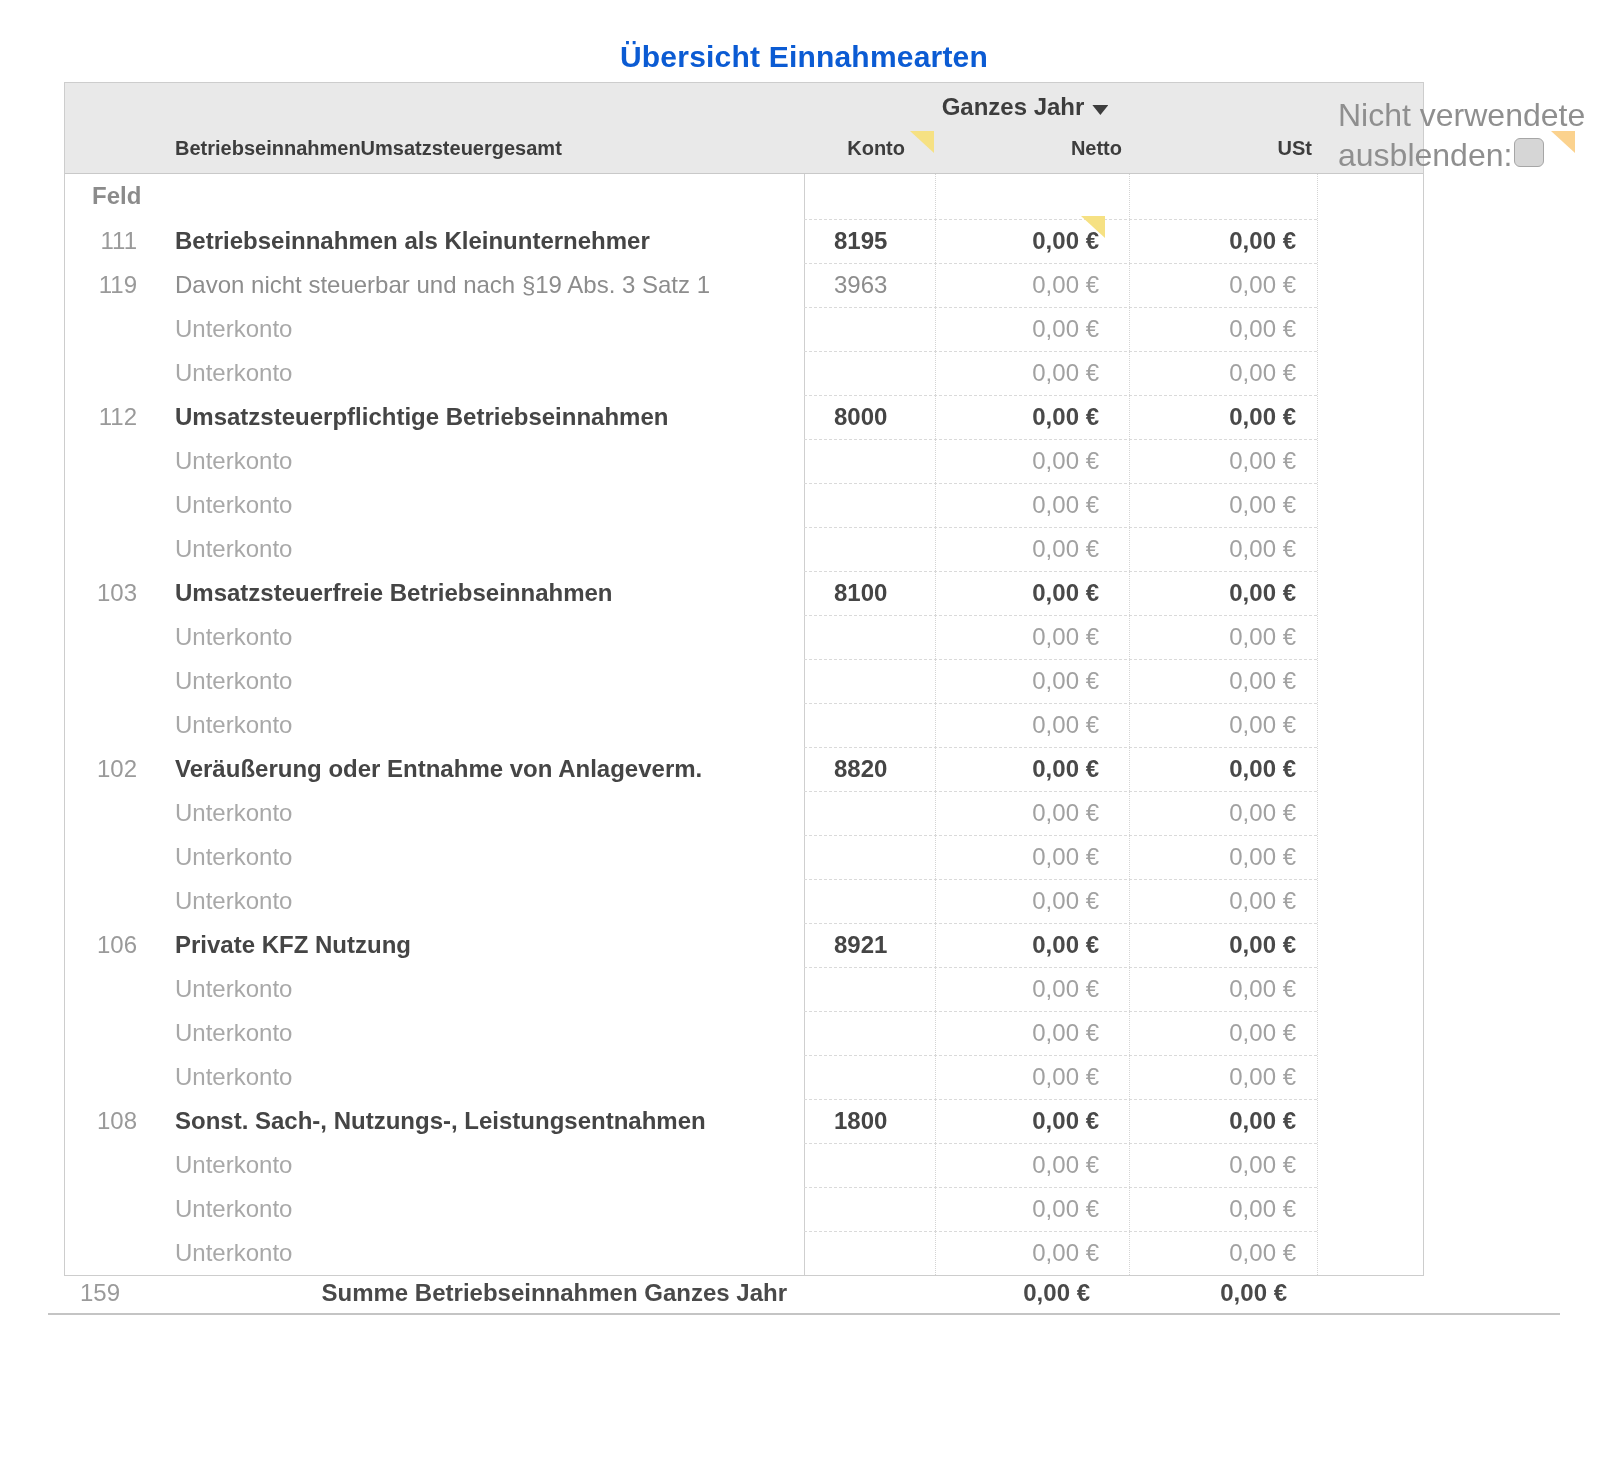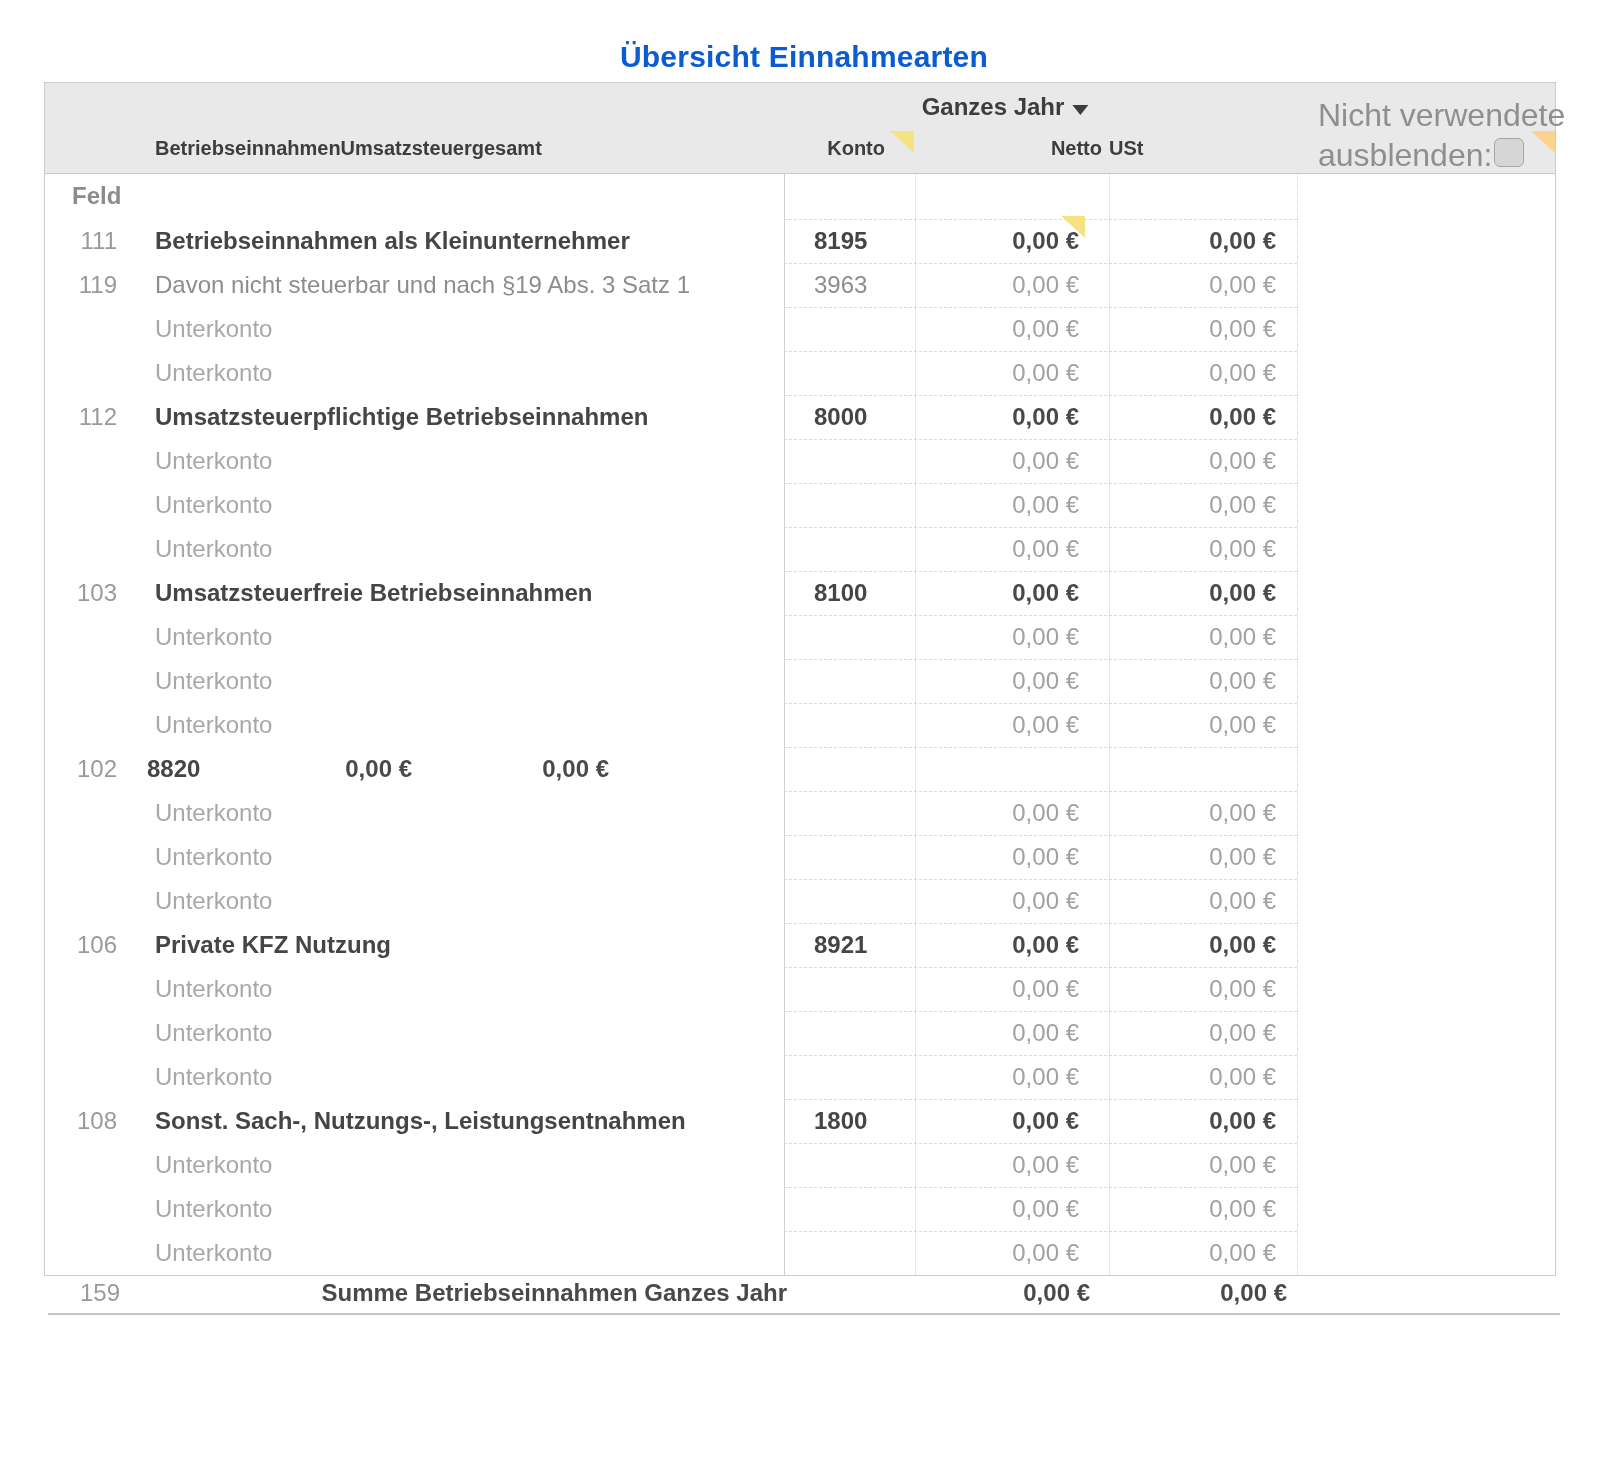--- a/index.html
+++ b/index.html
@@ -2,29 +2,29 @@
 <html><head>
 <meta charset="utf-8">
 <style>
   html,body{margin:0;padding:0;background:#ffffff;}
   body{width:1608px;height:1468px;font-family:"Liberation Sans", sans-serif;-webkit-font-smoothing:antialiased;}
   .page{position:relative;width:1608px;height:1468px;background:#fff;overflow:hidden;border-radius:13px;}
 
   .title{position:absolute;top:40px;left:48px;width:1512px;text-align:center;
          font-size:30px;font-weight:700;color:#0b5bd3;letter-spacing:.2px;}
 
-  .table{position:absolute;left:44px;top:82px;width:1512px;border:1px solid #cdcdcd;box-sizing:border-box;}
+  .table{position:absolute;left:64px;top:82px;width:1360px;border:1px solid #cdcdcd;box-sizing:border-box;}
 
   
   .thead{position:relative;height:90px;background:#e9e9e9;border-bottom:1px solid #c9c9c9;}
   .thead .lbl{position:absolute;font-size:20px;font-weight:700;color:#3d3d3d;white-space:nowrap;}
   .group-label{left:110px;bottom:13px;}
   .h-konto{left:739px;width:101px;bottom:13px;text-align:right;}
   .h-netto{left:870px;width:187px;bottom:13px;text-align:right;}
-  .h-ust{left:1064px;width:183px;bottom:13px;}
+  .h-ust{left:1064px;width:183px;bottom:13px;text-align:right;}
   .period{position:absolute;left:790px;top:10px;width:340px;text-align:center;font-size:24px;
           font-weight:700;color:#3d3d3d;cursor:pointer;white-space:nowrap;}
   .caret{display:inline-block;width:16px;height:10px;margin-left:8px;background:#3d3d3d;
          clip-path:polygon(0 0,100% 0,50% 100%);}
   .hide-lbl{position:absolute;font-size:32px;font-weight:400;color:#8f8f8f;white-space:nowrap;}
   .hide1{left:1273px;top:14px;}
   .hide2{left:1273px;top:54px;}
   .checkbox{position:absolute;left:1449px;top:55px;width:30px;height:29px;border-radius:6px;
             background:#d6d6d6;border:1.5px solid #a6a6a6;box-sizing:border-box;cursor:pointer;}
   .tri{position:absolute;width:24px;height:22px;clip-path:polygon(0 0,100% 0,100% 100%);}
@@ -193,20 +193,21 @@
             <div class="rowline"></div>
             <span class="c-feld"></span>
             <span class="c-label">Unterkonto</span>
             <span class="c-konto"></span>
             <span class="c-netto">0,00 €</span>
             <span class="c-ust">0,00 €</span>
           </div>
           <div class="row r-main">
             <div class="rowline"></div>
             <span class="c-feld">102</span>
+            <span class="c-label">Veräußerung oder Entnahme von Anlageverm.</span>
             <span class="c-konto">8820</span>
             <span class="c-netto">0,00 €</span>
             <span class="c-ust">0,00 €</span>
           </div>
           <div class="row r-sub">
             <div class="rowline"></div>
             <span class="c-feld"></span>
             <span class="c-label">Unterkonto</span>
             <span class="c-konto"></span>
             <span class="c-netto">0,00 €</span>

